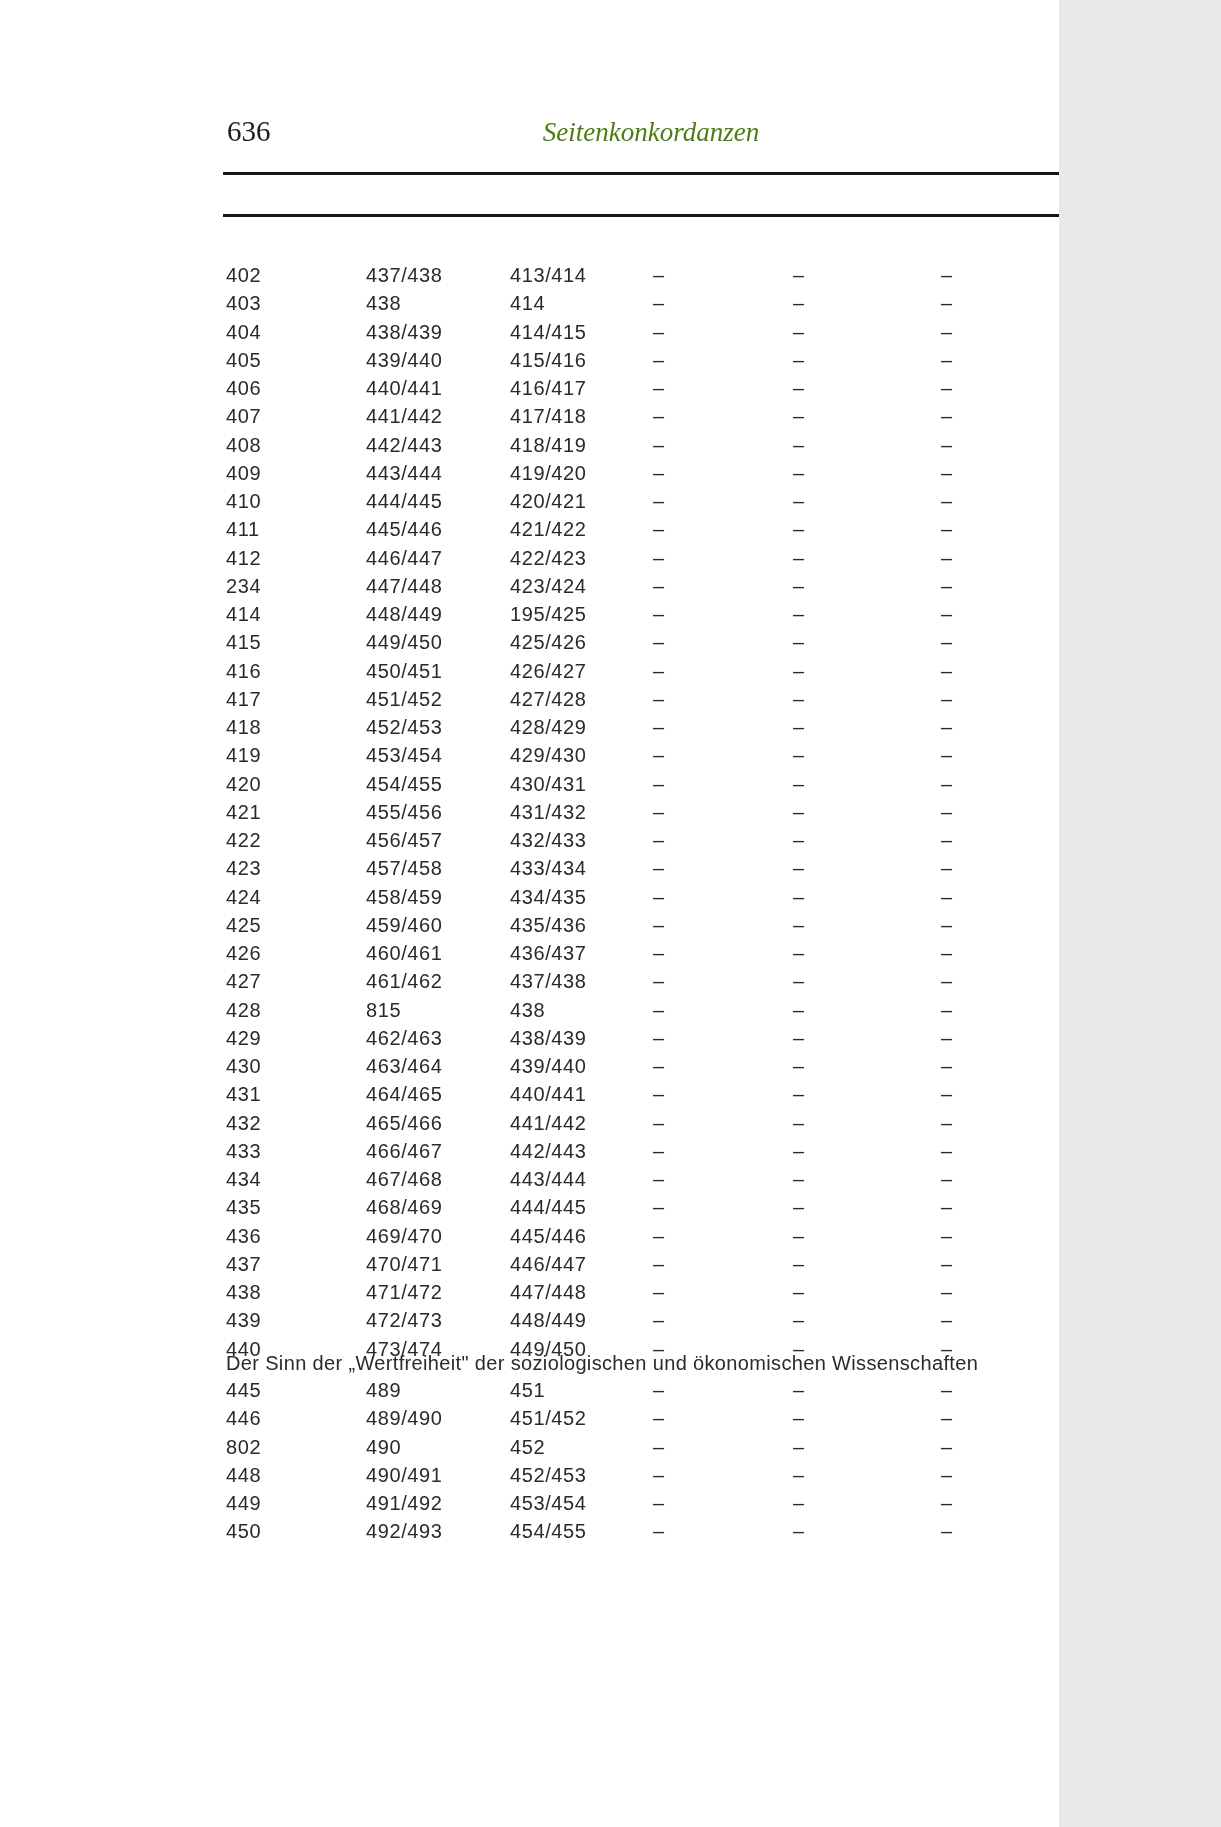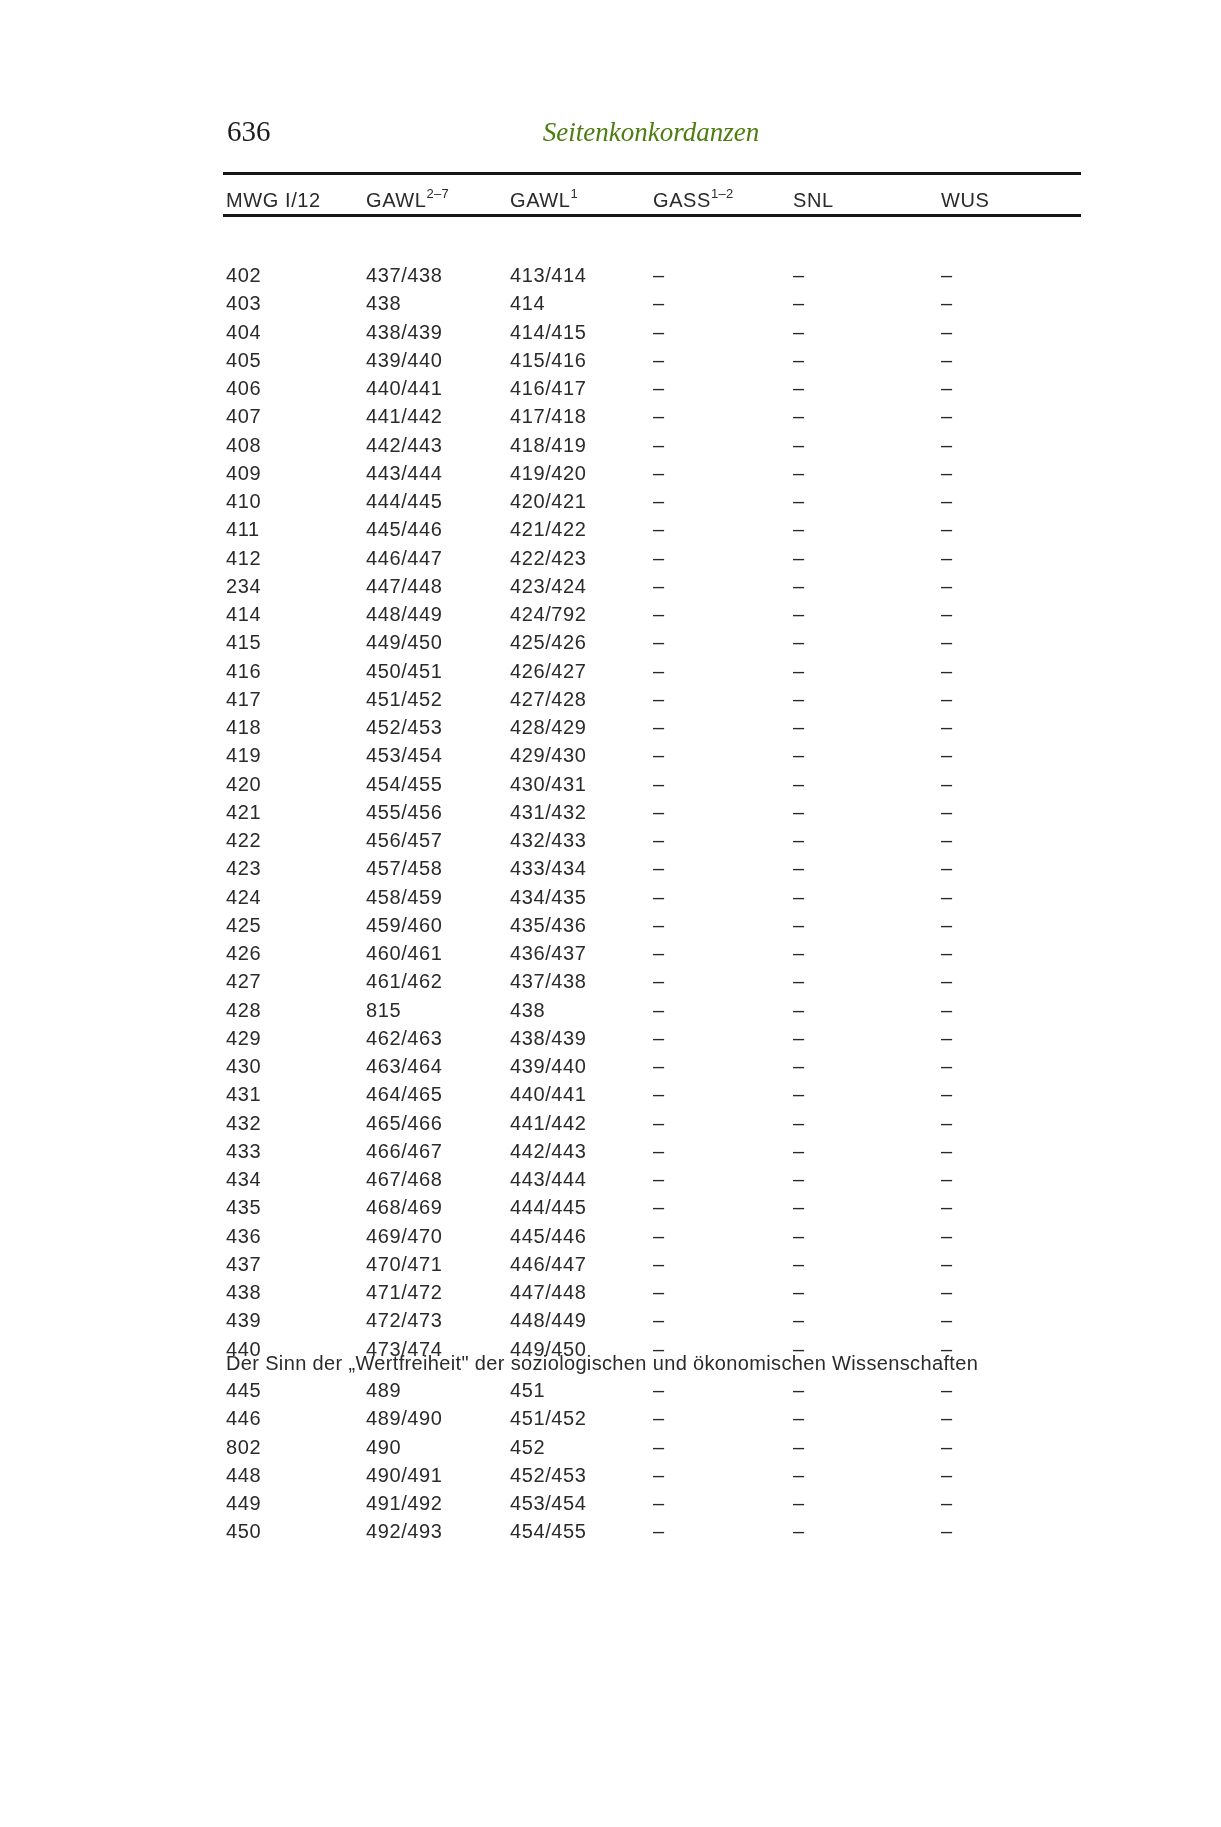--- a/index.html
+++ b/index.html
@@ -1,18 +1,18 @@
 <!DOCTYPE html>
 <html><head>
 <meta charset="utf-8">
 <style>
   html,body{margin:0;padding:0;background:#e8e8e8;}
   .page{
     position:relative;
-    width:1221px;height:1827px;
+    width:1059px;height:1827px;
     background:#ffffff;
     font-family:"Liberation Sans",sans-serif;
     color:#2a2a2a;
     overflow:hidden;
   }
   .pgnum{
     position:absolute;left:227px;top:116px;
     font-family:"Liberation Serif",serif;
     font-size:29px;line-height:30px;color:#1c1c1c;
   }
@@ -63,28 +63,20 @@
   }
 </style>
 </head>
 <body>
 
 <div class="page">
   <span class="pgnum">636</span>
   <span class="title">Seitenkonkordanzen</span>
 
   <div class="rule rule-top"></div>
-  <div class="thead" id="thead">
-      <span class="cell c0">MWG I/12</span>
-      <span class="cell c1">GAWL<sup>2–7</sup></span>
-      <span class="cell c2">GAWL<sup>1</sup></span>
-      <span class="cell c3">GASS<sup>1–2</sup></span>
-      <span class="cell c4">SNL</span>
-      <span class="cell c5">WUS</span>
-    </div>
   <div class="rule rule-mid"></div>
 
   <div class="tbody" id="tbody-main">
       <div class="row">
         <span class="cell c0">402</span>
         <span class="cell c1">437/438</span>
         <span class="cell c2">413/414</span>
         <span class="cell c3">–</span>
         <span class="cell c4">–</span>
         <span class="cell c5">–</span>
@@ -173,21 +165,21 @@
         <span class="cell c0">234</span>
         <span class="cell c1">447/448</span>
         <span class="cell c2">423/424</span>
         <span class="cell c3">–</span>
         <span class="cell c4">–</span>
         <span class="cell c5">–</span>
       </div>
       <div class="row">
         <span class="cell c0">414</span>
         <span class="cell c1">448/449</span>
-        <span class="cell c2">424/792</span>
+        <span class="cell c2">195/425</span>
         <span class="cell c3">–</span>
         <span class="cell c4">–</span>
         <span class="cell c5">–</span>
       </div>
       <div class="row">
         <span class="cell c0">415</span>
         <span class="cell c1">449/450</span>
         <span class="cell c2">425/426</span>
         <span class="cell c3">–</span>
         <span class="cell c4">–</span>

